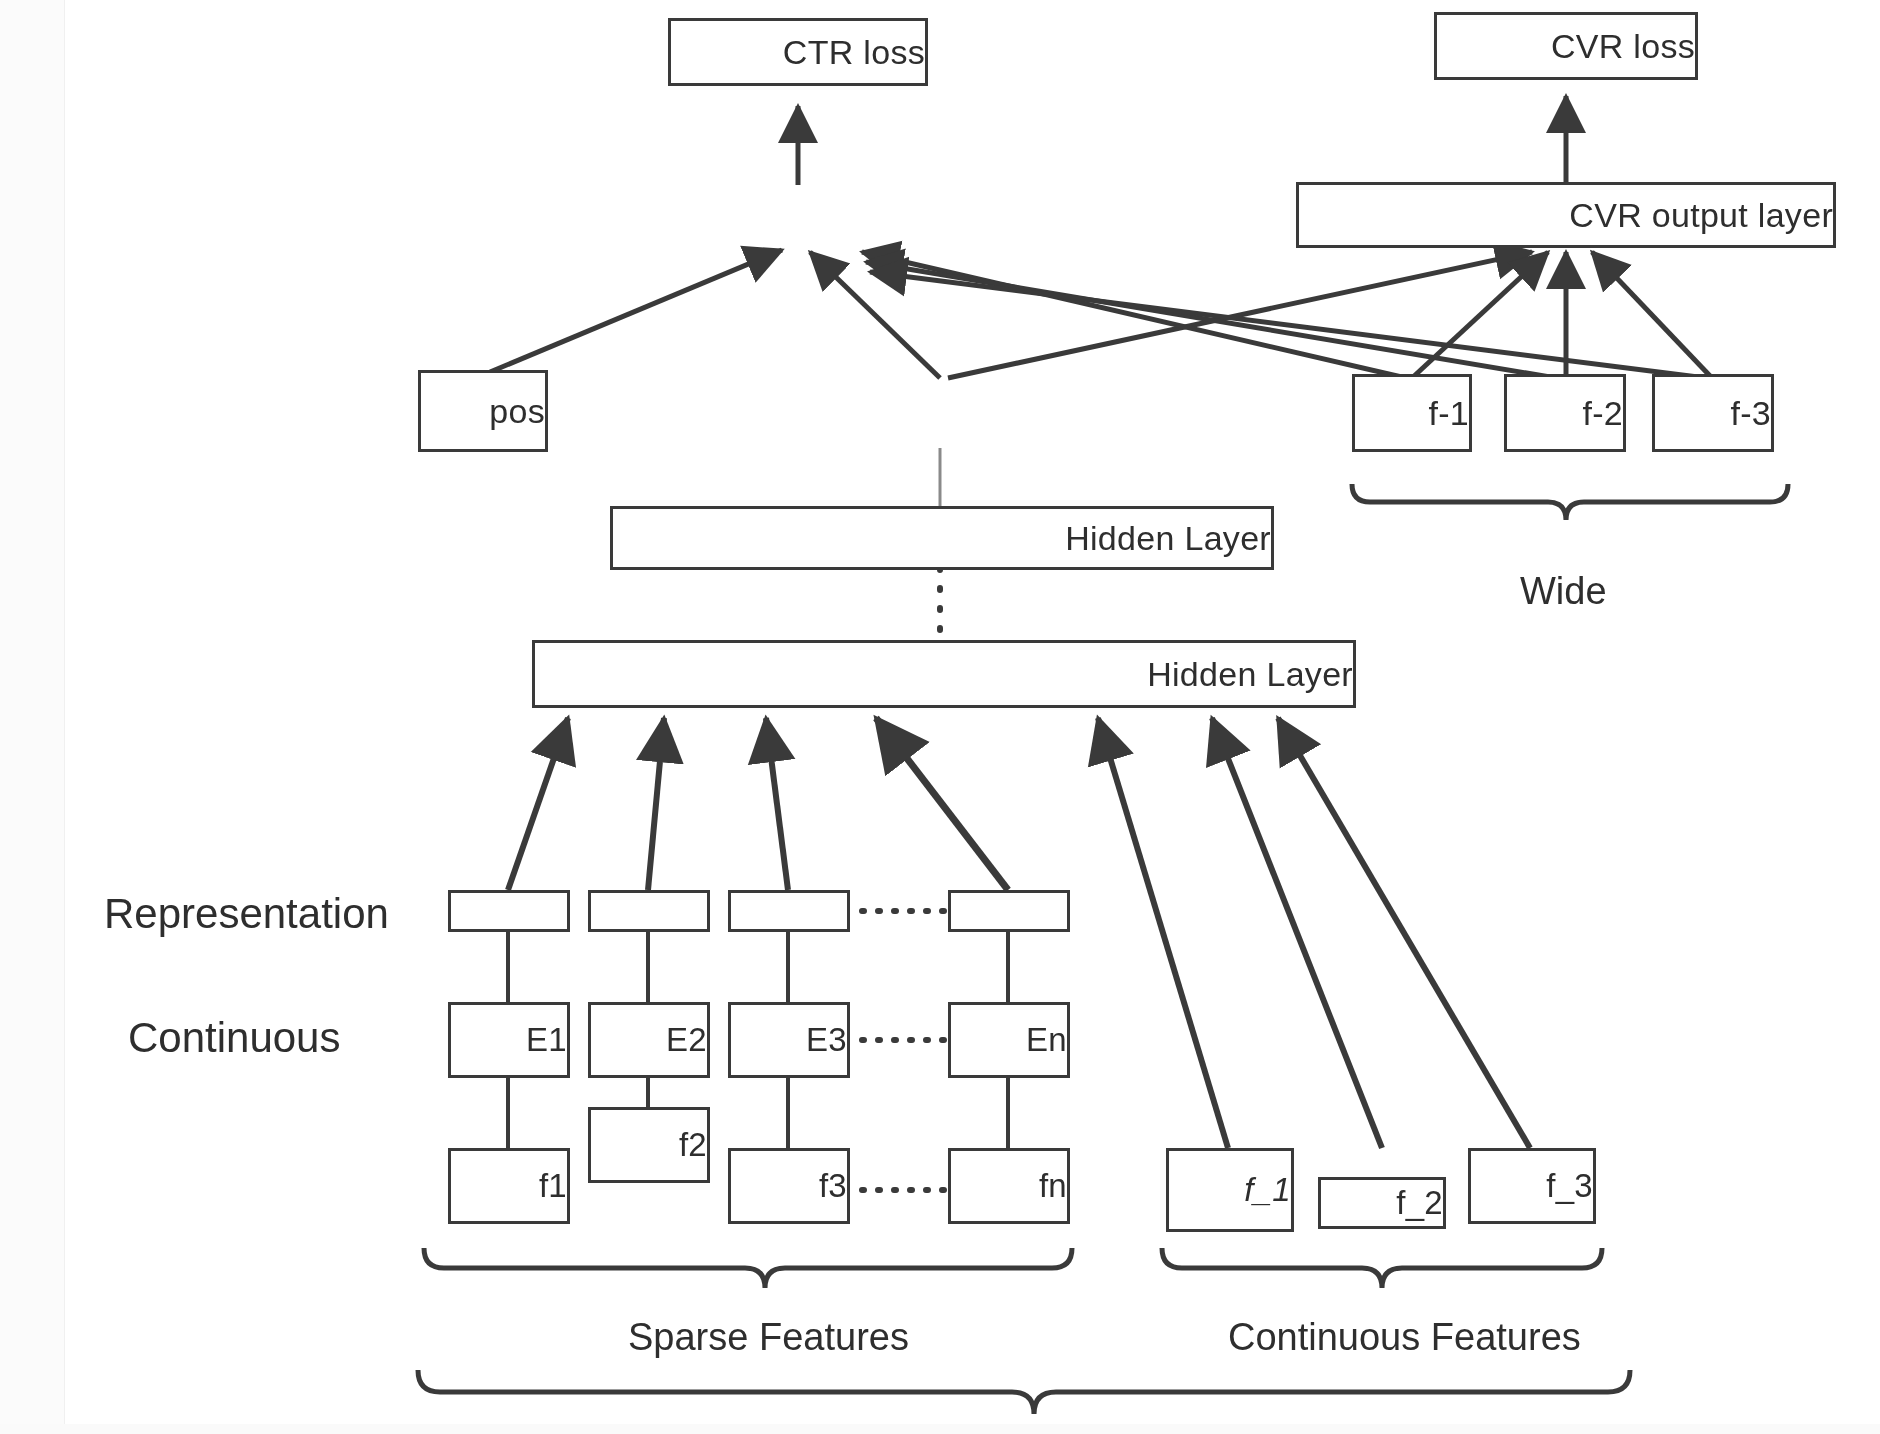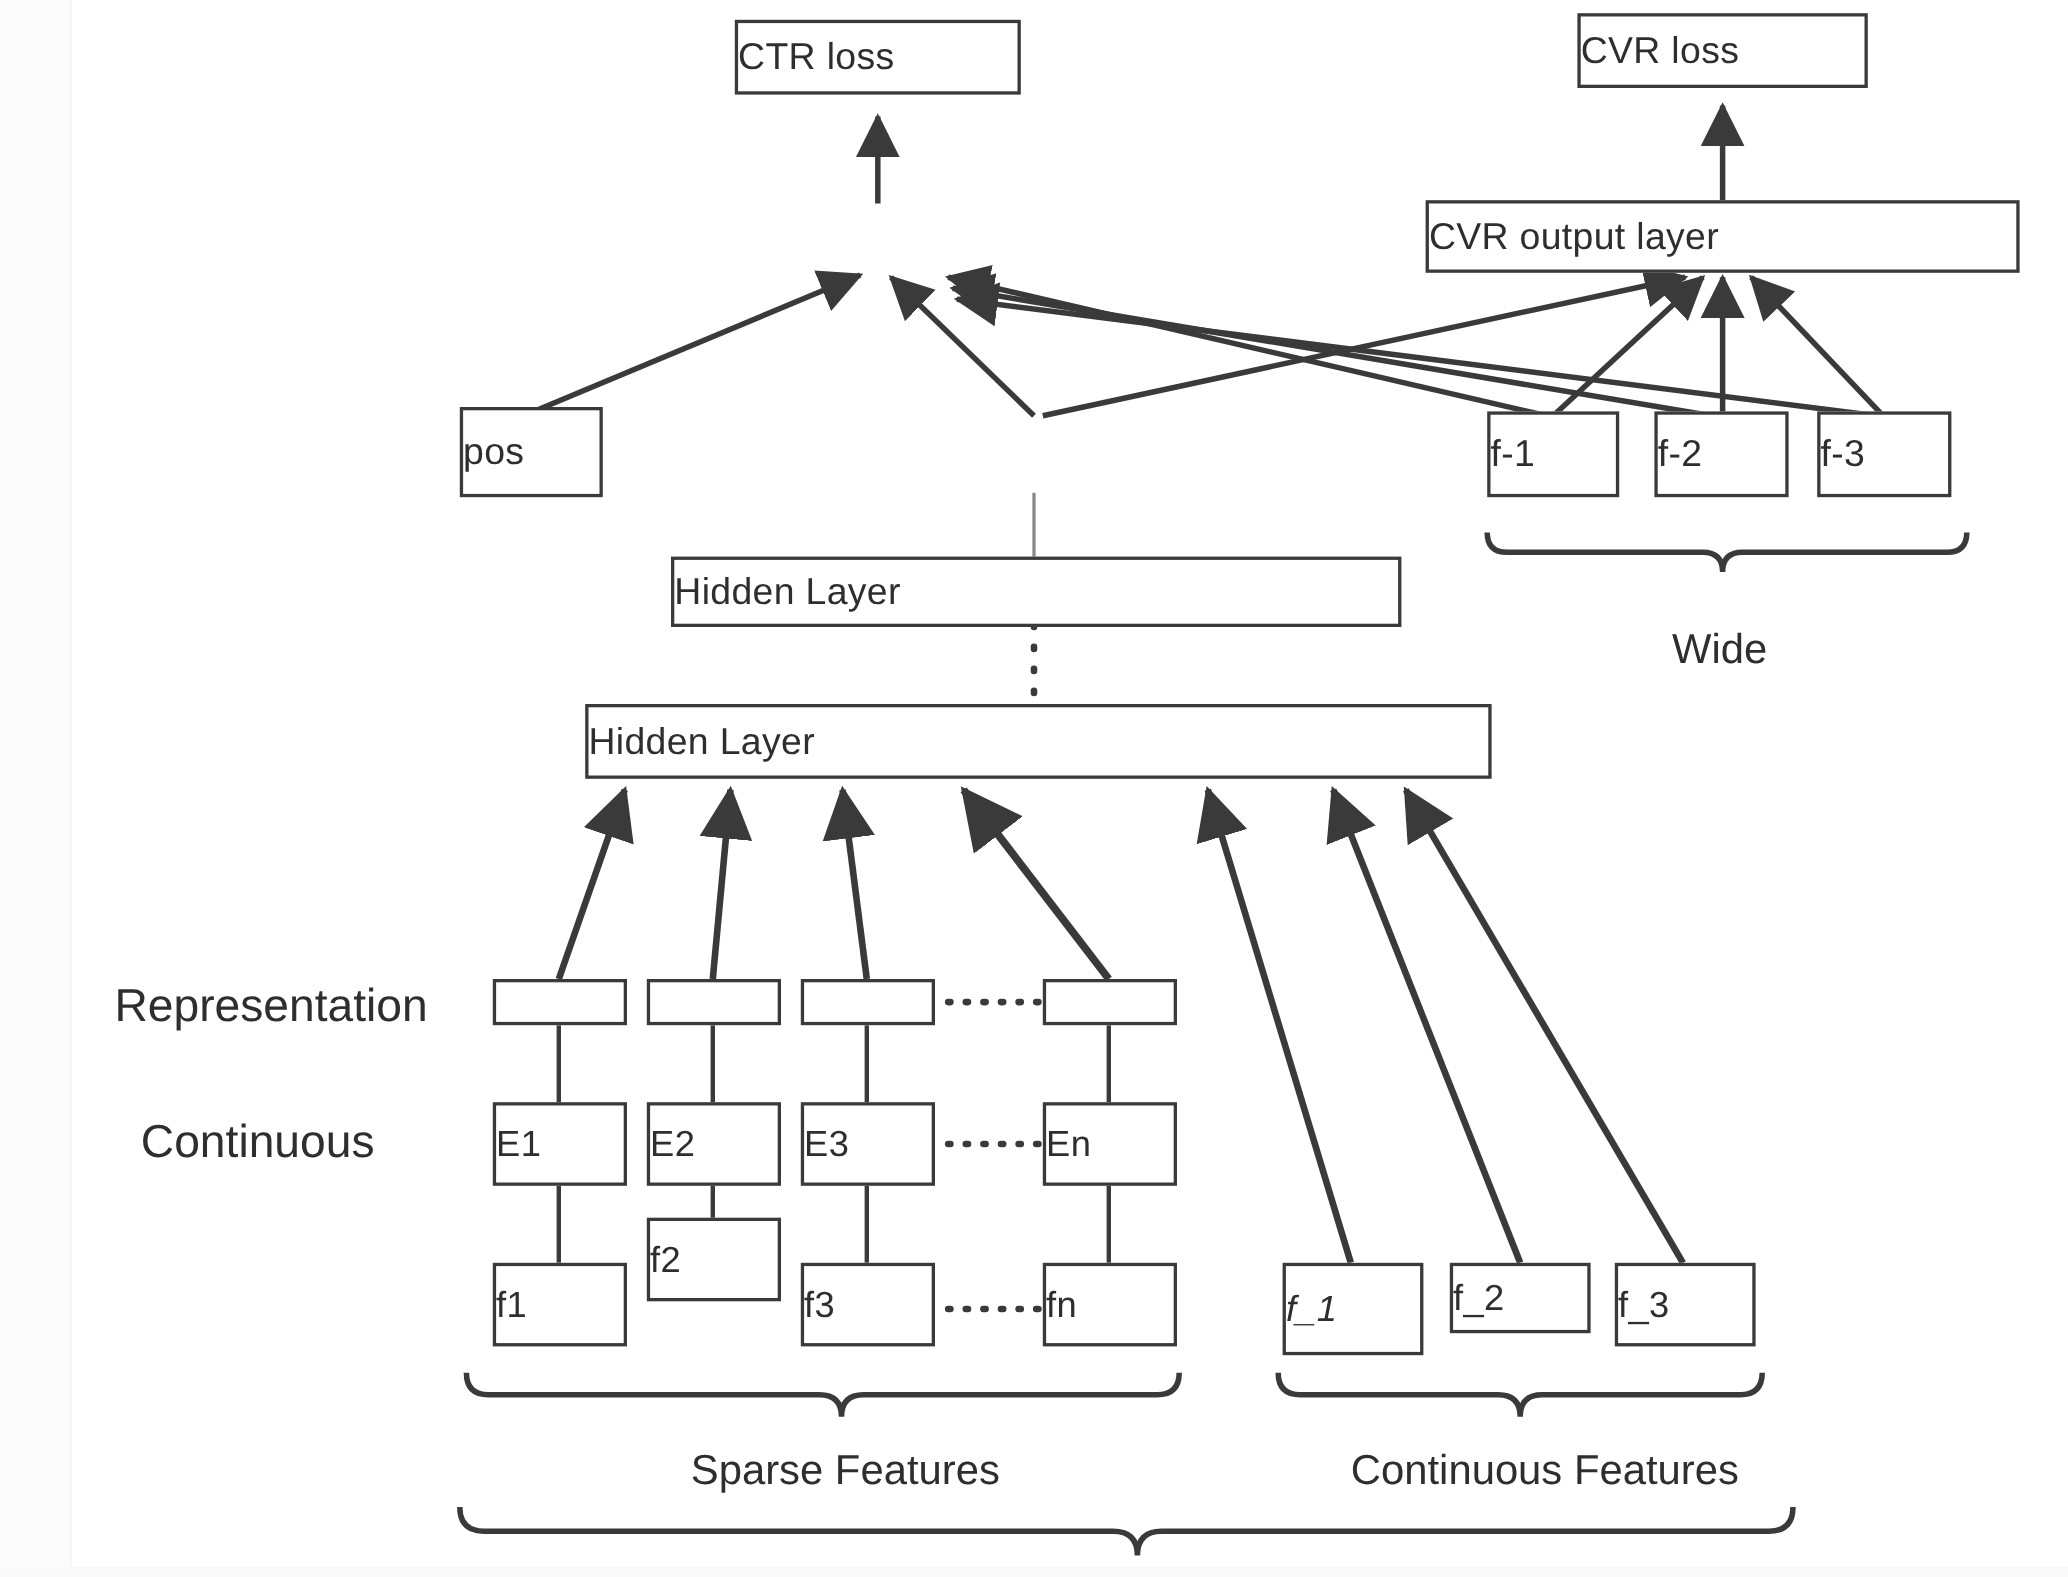--- a/index.html
+++ b/index.html
@@ -36,21 +36,21 @@
     width: 1880px; height: 1434px;
     pointer-events: none;
   }
   .node {
     position: absolute;
     box-sizing: border-box;
     border: 3px solid #3a3a3a;
     background: #ffffff;
     display: flex;
     align-items: center;
-    justify-content: flex-start;
+    justify-content: flex-end;
     color: #2e2e2e;
     font-weight: 300;
     letter-spacing: 0.3px;
     white-space: nowrap;
   }
   .node.small   { font-size: 31px; }
   .node.medium  { font-size: 33px; }
   .node.large   { font-size: 34px; }
   .plainlabel {
     position: absolute;
@@ -210,21 +210,21 @@
   <div class="node medium" style="left:728px; top:1148px; width:122px; height:76px;">
     <span>f3</span>
   </div>
   <div class="node medium" style="left:948px; top:1148px; width:122px; height:76px;">
     <span>fn</span>
   </div>
 
   <div class="node medium" style="left:1166px; top:1148px; width:128px; height:84px;font-style:italic;">
     <span>f_1</span>
   </div>
-  <div class="node medium" style="left:1318px; top:1148px; width:128px; height:64px;">
+  <div class="node medium" style="left:1318px; top:1177px; width:128px; height:52px;">
     <span>f_2</span>
   </div>
   <div class="node medium" style="left:1468px; top:1148px; width:128px; height:76px;">
     <span>f_3</span>
   </div>
 
   <div class="plainlabel" style="left:628px; top:1316px;">Sparse Features</div>
   <div class="plainlabel" style="left:1228px; top:1316px;">Continuous Features</div>
 
 </div>

